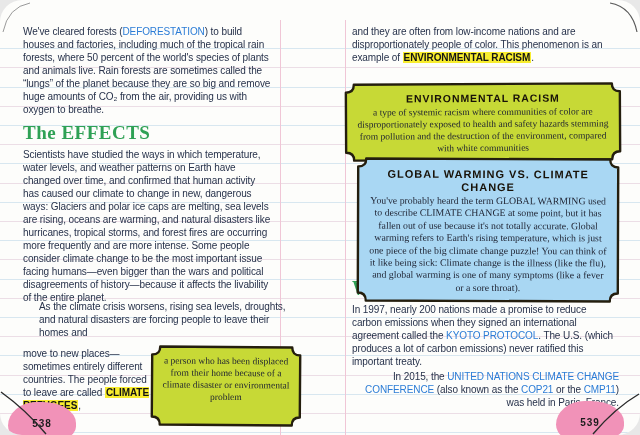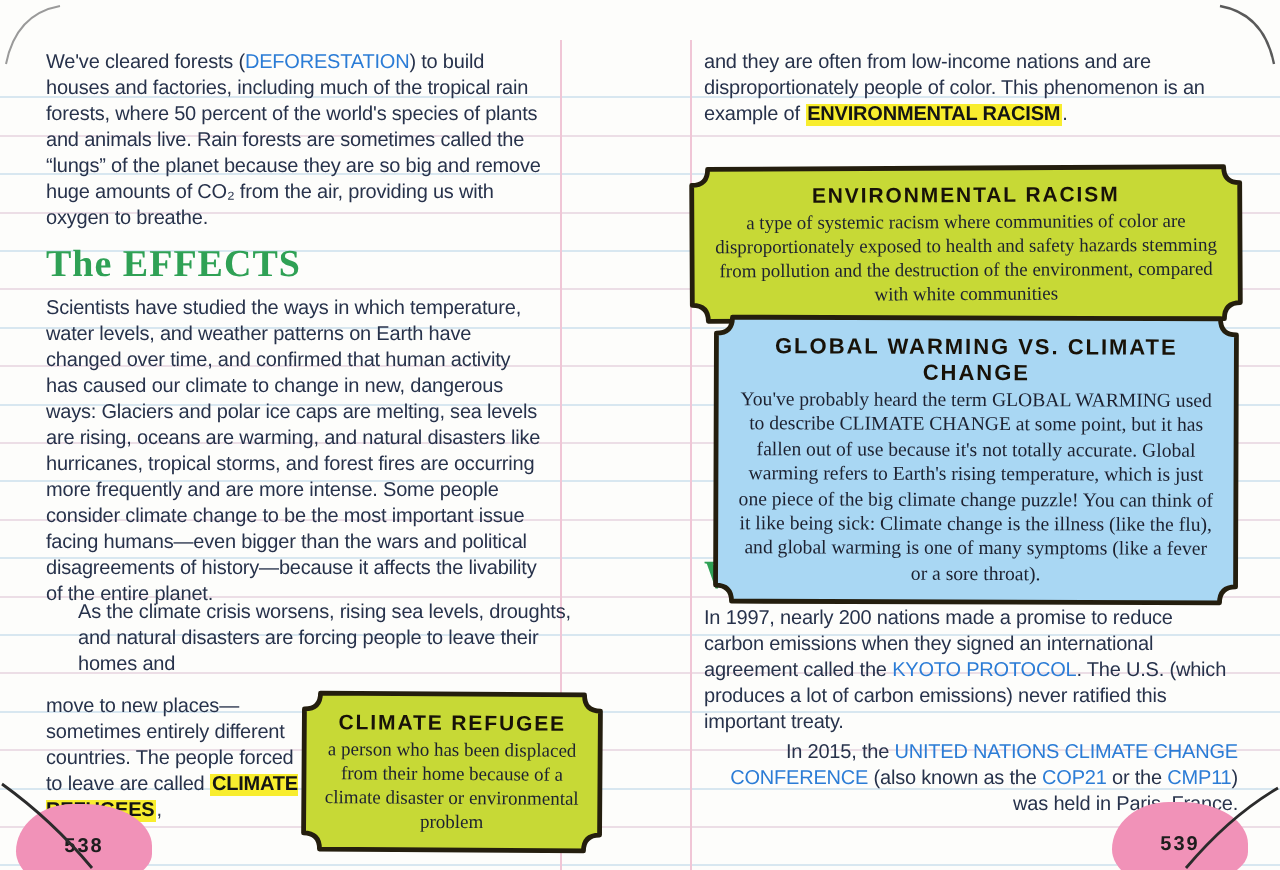--- a/index.html
+++ b/index.html
@@ -1,18 +1,18 @@
 <!DOCTYPE html>
 <html><head>
 <meta charset="utf-8">
 <style>
   html,body{margin:0;padding:0;background:#e8e8e8;}
   .spread{
     position:relative;width:640px;height:435px;background:#fdfdfb;
-    overflow:hidden;font-family:"Liberation Sans",sans-serif;color:#27324b;
+    overflow:hidden;font-family:"Liberation Sans",sans-serif;color:#27324b;border-radius:22px;
   }
   
   .ruled-lines{
     position:absolute;left:0;right:0;top:30px;bottom:0;z-index:0;
     background:repeating-linear-gradient(180deg,
       transparent 0 18.2px,#d8e7f0 18.2px 19.2px,
       transparent 19.2px 37.4px,#ecdee6 37.4px 38.4px);
   }
   .margin-line{position:absolute;top:20px;bottom:0;width:1px;background:#f0c6d6;z-index:0;}
   .margin-line.left-gutter{left:280px;}
@@ -81,21 +81,20 @@
   <div class="textblock lp" style="top:300px;margin-left:16px;">As the climate crisis worsens, rising sea levels, droughts, and natural disasters are forcing people to leave their homes and</div>
 
   <div class="textblock wrap-row-text">
     <span>move to new places—sometimes entirely different countries. The people forced to leave are called </span><span class="term-highlight">CLIMATE REFUGEES</span><span>,</span>
   </div>
 
   <div class="ticket" id="refugee-box">
       <svg width="148" height="78" class="ticket-svg">
         <path d="M 0 8 Q 8 8 8 0 L 140 0 Q 140 8 148 8 L 148 70 Q 140 70 140 78 L 8 78 Q 8 70 0 70 Z" fill="#c7d936" stroke="#241e0e" stroke-width="2.4" stroke-linejoin="round"></path>
       </svg>
-    <div class="box-title">CLIMATE REFUGEE</div>
     <div class="box-body">a person who has been displaced from their home because of a climate disaster or environmental problem</div>
   </div>
 
   <div class="page-badge" id="badge-left">538</div>
 
   <div class="textblock rp" style="top:25px;">
     <span>and they are often from low-income nations and are disproportionately people of color. This phenomenon is an example of </span><span class="term-highlight">ENVIRONMENTAL RACISM</span><span>.</span>
   </div>
 
   <div class="ticket" id="racism-box">

